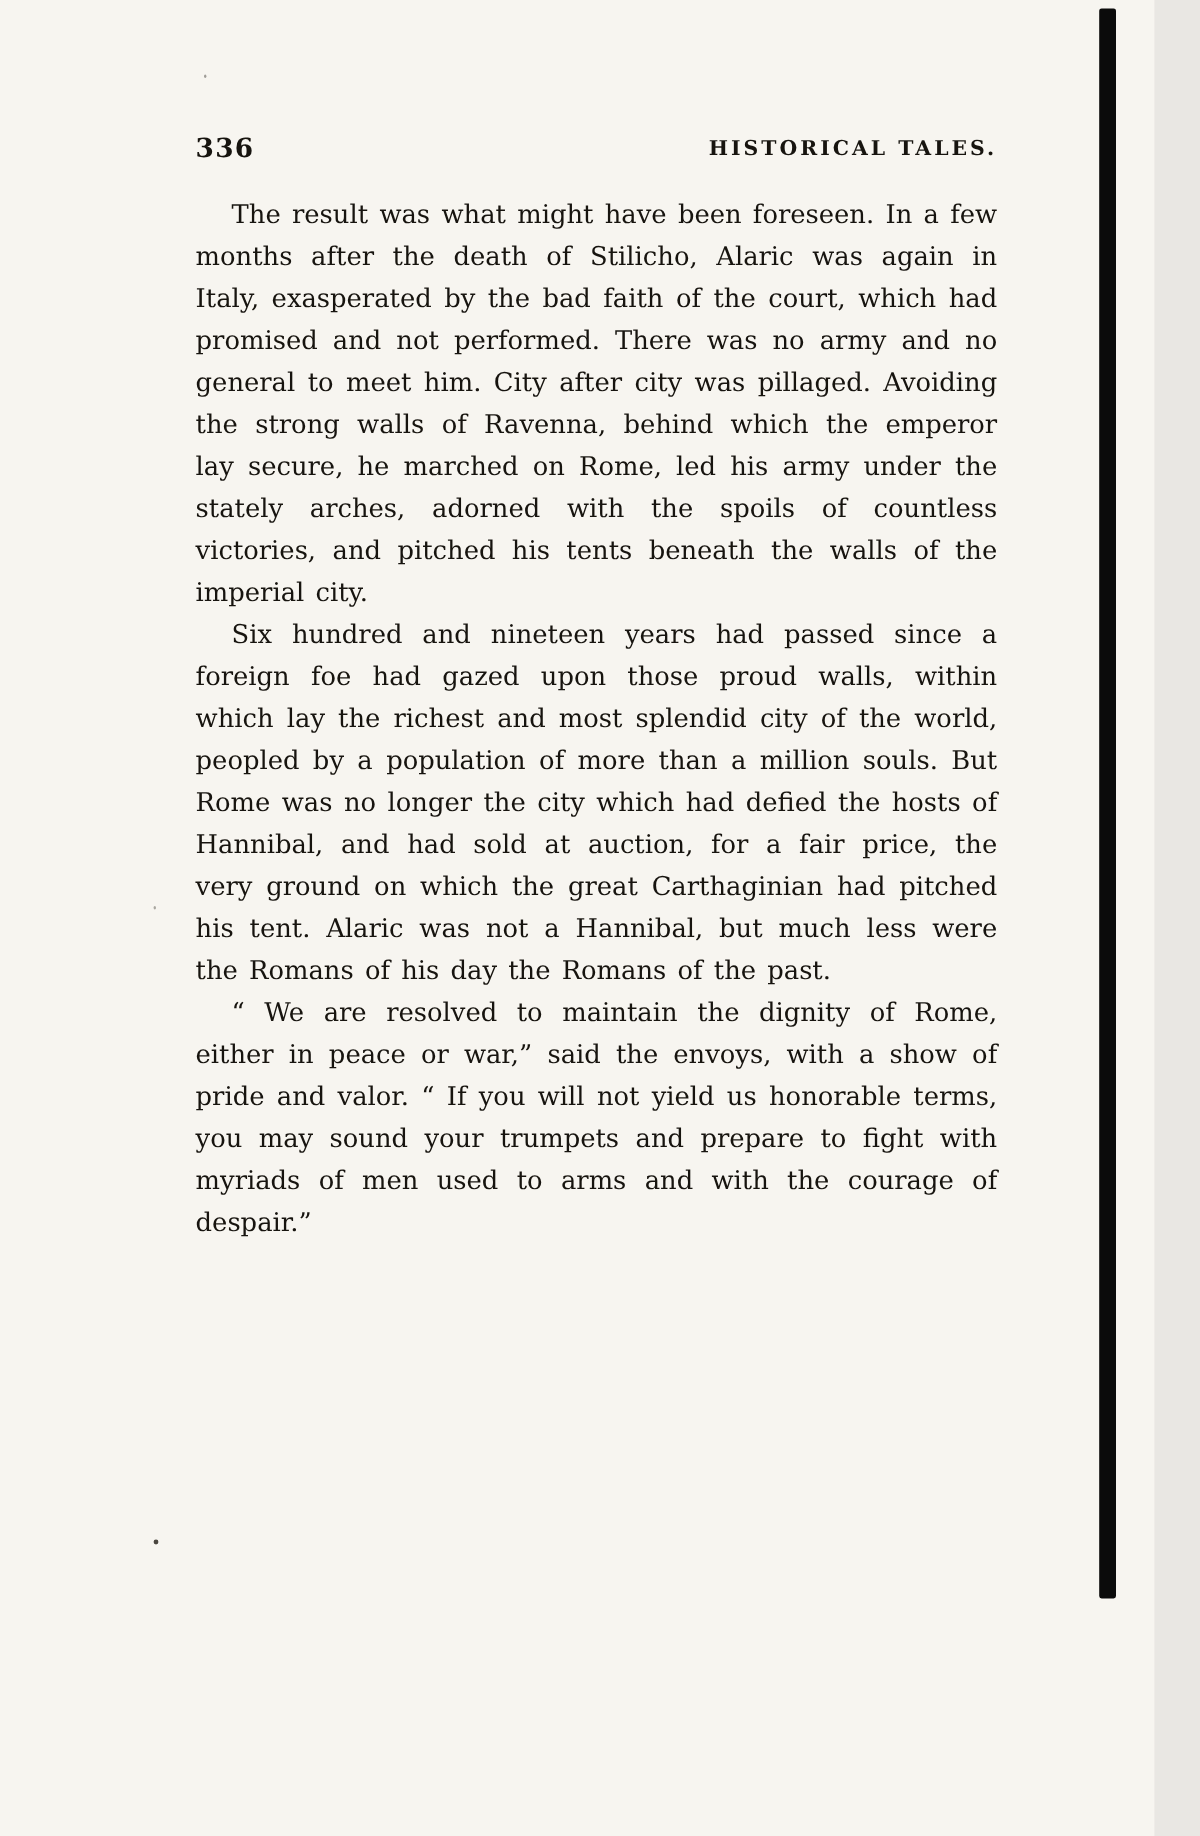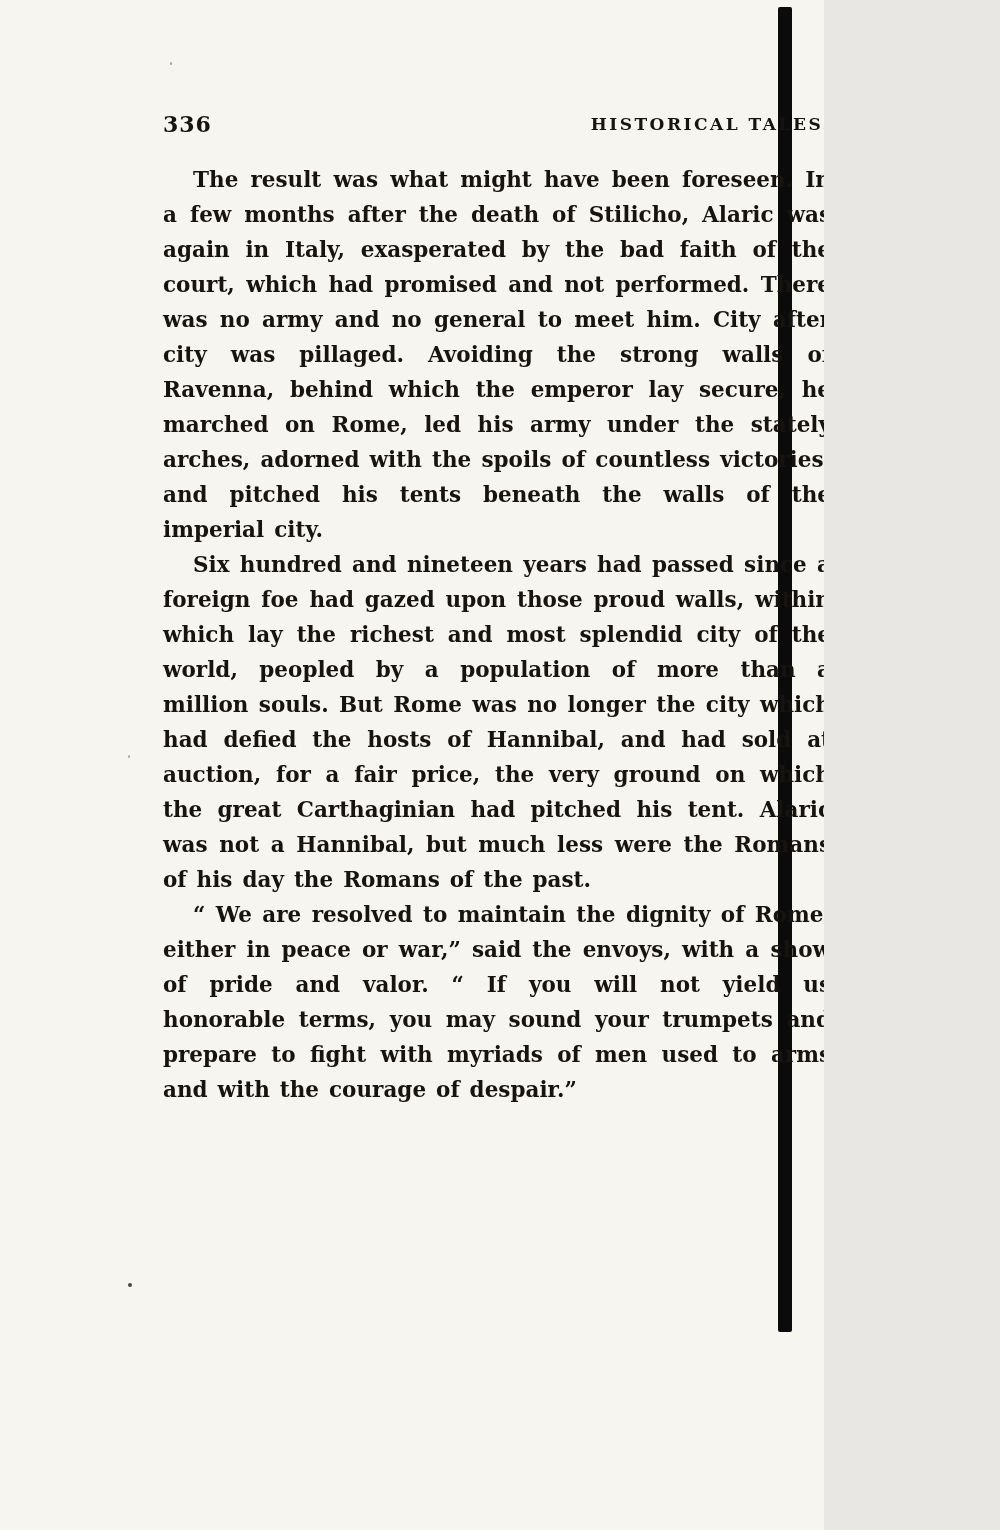--- a/index.html
+++ b/index.html
@@ -2,21 +2,21 @@
 <html><head>
 <meta charset="utf-8">
 <style>
   html, body {
     margin: 0;
     padding: 0;
     background: #e9e7e3;
   }
   .page {
     position: relative;
-    width: 824px;
+    width: 962px;
     height: 1530px;
     background: #f7f5f0;
     overflow: hidden;
     font-family: "DejaVu Serif", "Liberation Serif", serif;
     color: #17140f;
   }
   
   .binding-bar {
     position: absolute;
     top: 7px;
@@ -58,21 +58,20 @@
     width: 668px;
     font-size: 21.5px;
     line-height: 35px;
     text-align: justify;
     text-justify: inter-word;
   }
   .body-text p {
     margin: 0;
     text-indent: 30px;
     word-spacing: 2.5px;
-    font-weight: bold;
   }
   
   .speck {
     position: absolute;
     background: #4a463f;
     border-radius: 50%;
   }
   .speck-1 { left: 128px; top: 1283px; width: 4px; height: 4px; }
   .speck-2 { left: 170px; top: 62px;  width: 2px; height: 3px; opacity: .5; }
   .speck-3 { left: 128px; top: 755px; width: 2px; height: 3px; opacity: .45; }

